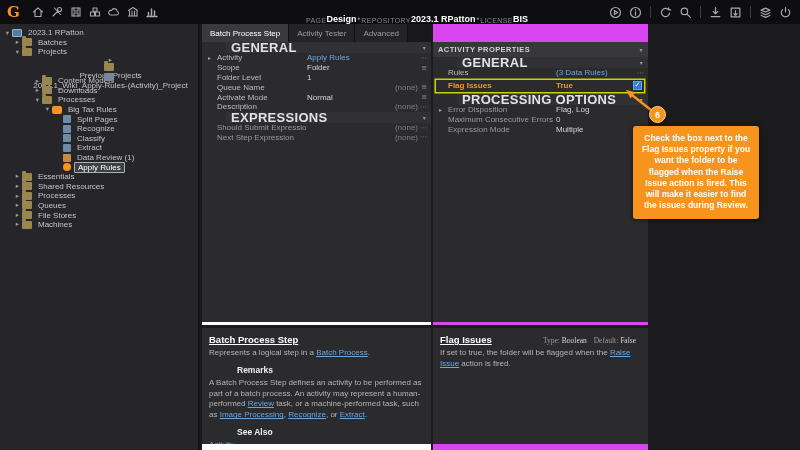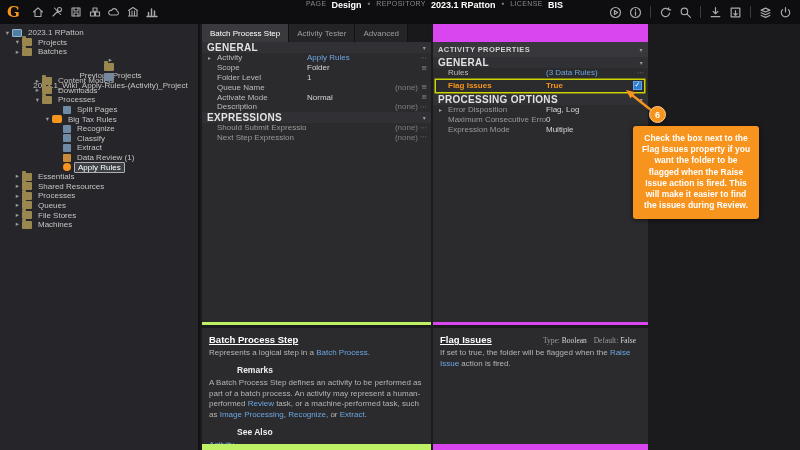--- a/index.html
+++ b/index.html
@@ -5,21 +5,21 @@
   *{margin:0;padding:0;box-sizing:border-box;}
   html,body{width:800px;height:450px;}
   body{font-family:"Liberation Sans",sans-serif;background:#1b1b1d;color:#c6c6c6;overflow:hidden;}
   .app{position:absolute;inset:0;width:800px;height:450px;overflow:hidden;}
 
   
   .topbar{position:absolute;top:0;left:0;width:800px;height:24px;background:#0e0e10;display:flex;align-items:center;}
   .logo{color:#F7941E;font-weight:bold;font-size:15px;margin:0 9px 0 7px;font-family:"DejaVu Serif",serif;}
   .tbi{width:19px;height:24px;display:flex;align-items:center;justify-content:center;color:#a9a9a9;cursor:pointer;}
   .tbi svg{stroke:currentColor;fill:none;stroke-width:1.1;stroke-linecap:round;stroke-linejoin:round;}
-  .crumbs{position:absolute;left:306px;top:0;height:24px;display:flex;align-items:flex-start;gap:5px;white-space:nowrap;}
+  .crumbs{position:absolute;left:306px;top:0;height:24px;display:flex;align-items:flex-end;white-space:nowrap;}
   .cl{font-size:7px;color:#8a8a8a;letter-spacing:.4px;}
   .cv{font-size:9px;color:#ffffff;font-weight:bold;}
   .dot{font-family:"DejaVu Sans",sans-serif;color:#6f6f6f;font-size:8px;}
   .dot::before{content:"•";}
   .tbright{position:absolute;right:5px;top:0;height:24px;display:flex;align-items:center;gap:1px;}
   .vdiv{width:1px;height:12px;background:#3b3b3b;margin:0 4px;}
 
   
   .treepanel{position:absolute;left:0;top:24px;width:200px;height:426px;background:#26262a;border-right:2px solid #121214;padding-top:4px;overflow:hidden;}
   .tr{height:9.6px;display:flex;align-items:center;font-size:8px;color:#c4c4c4;white-space:nowrap;cursor:pointer;}
@@ -33,68 +33,68 @@
   .ti-project{background:#77889d;}
   .ti-process{background:#F7941E;border-radius:2px;}
   .ti-step{background:#6f8aa5;width:8px;height:8px;margin-left:1px;}
   .ti-review{background:#c98a3a;width:8px;height:8px;margin-left:1px;}
   .ti-apply{background:#F7941E;border-radius:50%;width:8px;height:8px;margin-left:1px;}
   .tlabel{padding:0 3px;line-height:9px;}
   .tr.sel .tlabel{background:#3c4046;border:1px solid #aeaeae;border-radius:1px;color:#ffffff;}
   .d0{padding-left:3px;}.d1{padding-left:13px;}.d2{padding-left:23px;flex-direction:column;}.d3{padding-left:33px;}.d4{padding-left:43px;}.d5{padding-left:53px;}
 
   
-  .midcol{position:absolute;left:202px;top:24px;width:229px;height:426px;background:#bef264;}
+  .midcol{position:absolute;left:202px;top:24px;width:229px;height:426px;background:#ffffff;}
   .rightcol{position:absolute;left:433px;top:24px;width:215px;height:426px;background:#d946ef;}
 
   .tabbar{height:18px;display:flex;background:#19191b;}
   .tab{padding:0 8px;display:flex;align-items:center;font-size:8px;color:#9d9d9d;background:#242427;border-right:1px solid #121214;cursor:pointer;white-space:nowrap;}
   .tab.active{background:#3a3a3e;color:#ffffff;}
 
   .panel{position:absolute;left:0;top:18px;right:0;bottom:128px;background:#2b2b2e;overflow:hidden;}
   .phead{height:15px;background:#38383c;display:flex;align-items:center;padding:0 5px;font-size:7.5px;font-weight:bold;color:#d2d2d2;letter-spacing:.4px;}
   .phead .sp{flex:1;}
   .hicon{width:14px;height:14px;display:flex;align-items:center;justify-content:center;cursor:pointer;}
   .hicon svg{stroke:currentColor;fill:none;stroke-width:1.1;stroke-linecap:round;}
   .hicon.blue{color:#7ab0e0;}
   .hicon.gray{color:#a5a5a5;}
 
-  .ghead{height:11px;display:flex;align-items:center;padding:0 5px;font-size:10px;font-weight:bold;color:#e2e2e2;background:#313135;letter-spacing:.3px;}
+  .ghead{height:11px;display:flex;align-items:center;padding:0 5px;font-size:13px;font-weight:bold;color:#e2e2e2;background:#313135;letter-spacing:.3px;margin-left:24px;}
   .chev{margin-left:auto;color:#9a9a9a;font-size:6px;font-family:"DejaVu Sans",sans-serif;}
   .chev::before{content:"▾";}
 
   .prow{height:9.8px;display:flex;align-items:center;padding-left:6px;font-size:8px;cursor:default;}
   .pexp{width:9px;flex:none;color:#9a9a9a;font-size:6px;font-family:"DejaVu Sans",sans-serif;}
   .pexp.closed::before{content:"▸";}
   .plabel{width:90px;flex:none;color:#bdbdbd;white-space:nowrap;overflow:hidden;}
   .plabel.dim{color:#9a9a9a;}
   .pvalue{flex:1;color:#d6d6d6;white-space:nowrap;overflow:hidden;}
   .pvalue.vlink{color:#6CA6E0;}
   .pvalue.vnone{color:#7f7f7f;text-align:right;}
   .pbtn{width:13px;flex:none;color:#8d8d8d;text-align:right;padding-right:4px;font-size:7px;font-family:"DejaVu Sans",sans-serif;cursor:pointer;}
   .pbtn-e::before{content:"⋯";}
   .pbtn-m::before{content:"≡";}
 
-  .rightcol .plabel{width:98px;}
+  .rightcol .plabel{width:108px;}
 
   .flagrow{position:relative;height:12px;margin:2px 4px 2px 3px;padding-left:3px;background:#2b2b2e;box-shadow:0 0 0 1.5px #c9d400;}
   .flagrow .plabel,.flagrow .pvalue{color:#F7941E;font-weight:bold;}
   .cbx{width:9px;height:9px;flex:none;background:#2D7DD2;border:1px solid #64a4e6;margin-right:2px;display:flex;align-items:center;justify-content:center;cursor:pointer;font-family:"DejaVu Sans",sans-serif;}
   .cbx::before{content:"✓";color:#ffffff;font-size:7px;line-height:1;}
 
   
   .helppanel{position:absolute;left:0;right:0;bottom:6px;height:119px;background:#2b2b2e;border-top:3px solid #1b1b1d;padding:6px 7px;overflow:hidden;}
   .htitle{font-size:9.5px;font-weight:bold;color:#ffffff;text-decoration:underline;}
   .hrow{display:flex;align-items:baseline;}
   .meta{margin-left:auto;font-size:7.5px;white-space:nowrap;font-family:Liberation Serif, serif;}
   .ml{color:#9a9a9a;}
   .mv{color:#d6d6d6;margin-right:5px;}
   .hp{font-size:8px;color:#b5b5b5;line-height:1.35;margin-top:3px;}
   .hsub{font-size:8.5px;font-weight:bold;color:#ededed;margin-top:6px;padding-left:28px;}
-  .hlink{color:#6CA6E0;cursor:pointer;}
+  .hlink{color:#6CA6E0;text-decoration:underline;cursor:pointer;}
 
   
   .callout{position:absolute;left:633px;top:126px;width:126px;background:#F7941E;border-radius:3px;padding:7px 6px;color:#ffffff;font-size:8.5px;font-weight:bold;text-align:center;line-height:1.32;box-shadow:0 1px 5px rgba(0,0,0,.55);z-index:6;}
   .badge{position:absolute;left:649px;top:106px;width:17px;height:17px;border-radius:50%;background:#F7941E;border:1px solid #ffcf96;color:#ffffff;font-size:9px;font-weight:bold;display:flex;align-items:center;justify-content:center;z-index:7;box-shadow:0 1px 3px rgba(0,0,0,.5);}
   .arrow-svg{position:absolute;left:620px;top:86px;z-index:5;}
 </style>
 </head>
 <body>
 
 <div class="app">
@@ -203,28 +203,28 @@
     </div>
   </header>
 
   <nav class="treepanel">
     <div class="tr d0">
         <span class="tw open"></span>
         <span class="ti ti-repo"></span>
         <span class="tlabel">2023.1 RPatton</span>
       </div>
     <div class="tr d1">
+        <span class="tw closed"></span>
+        <span class="ti ti-folder"></span>
+        <span class="tlabel">Batches</span>
+      </div>
+    <div class="tr d1">
         <span class="tw open"></span>
         <span class="ti ti-folder"></span>
         <span class="tlabel">Projects</span>
-      </div>
-    <div class="tr d1">
-        <span class="tw closed"></span>
-        <span class="ti ti-folder"></span>
-        <span class="tlabel">Batches</span>
       </div>
     <div class="tr d2">
         <span class="tw closed"></span>
         <span class="ti ti-folder"></span>
         <span class="tlabel">Previous Projects</span>
       </div>
     <div class="tr d2">
         <span class="tw open"></span>
         <span class="ti ti-project"></span>
         <span class="tlabel">2023.1_Wiki_Apply-Rules-(Activity)_Project</span>
@@ -237,29 +237,29 @@
     <div class="tr d3">
         <span class="tw closed"></span>
         <span class="ti ti-folder"></span>
         <span class="tlabel">Downloads</span>
       </div>
     <div class="tr d3">
         <span class="tw open"></span>
         <span class="ti ti-folder"></span>
         <span class="tlabel">Processes</span>
       </div>
-    <div class="tr d5">
-        <span class="tw"></span>
-        <span class="ti ti-step"></span>
-        <span class="tlabel">Split Pages</span>
-      </div>
     <div class="tr d4">
         <span class="tw open"></span>
         <span class="ti ti-process"></span>
         <span class="tlabel">Big Tax Rules</span>
+      </div>
+    <div class="tr d5">
+        <span class="tw"></span>
+        <span class="ti ti-step"></span>
+        <span class="tlabel">Split Pages</span>
       </div>
     <div class="tr d5">
         <span class="tw"></span>
         <span class="ti ti-step"></span>
         <span class="tlabel">Recognize</span>
       </div>
     <div class="tr d5">
         <span class="tw"></span>
         <span class="ti ti-step"></span>
         <span class="tlabel">Classify</span>

